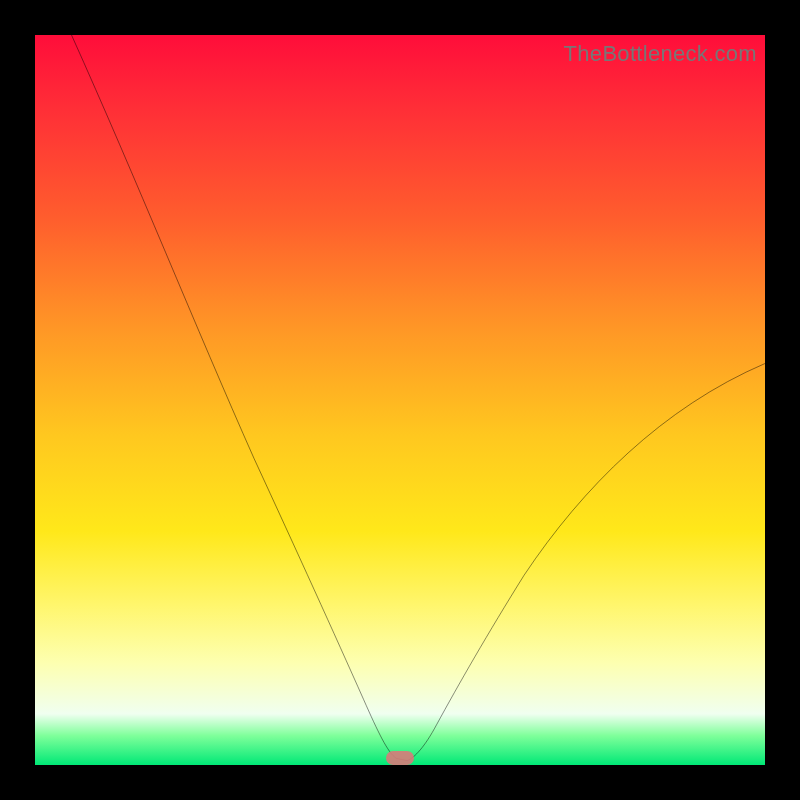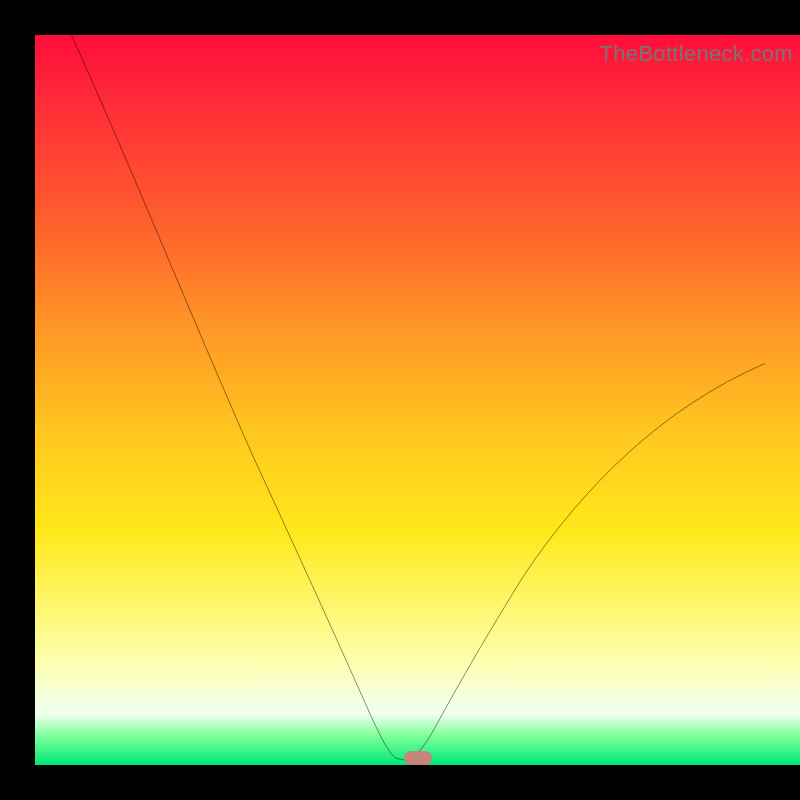--- a/index.html
+++ b/index.html
@@ -30,21 +30,20 @@
       #ff5d2d 25%,
       #ff9626 40%,
       #ffc81f 55%,
       #ffe81a 68%,
       #fff66c 78%,
       #fdffb0 86%,
       #f0fff0 93%,
       #7eff9a 96%,
       #00e876 100%
     );
-    padding-left: 36px;
   }
   .watermark {
     position: absolute;
     top: 6px;
     right: 8px;
     color: #777;
     font-size: 22px;
     font-weight: 500;
     letter-spacing: 0.3px;
     user-select: none;

